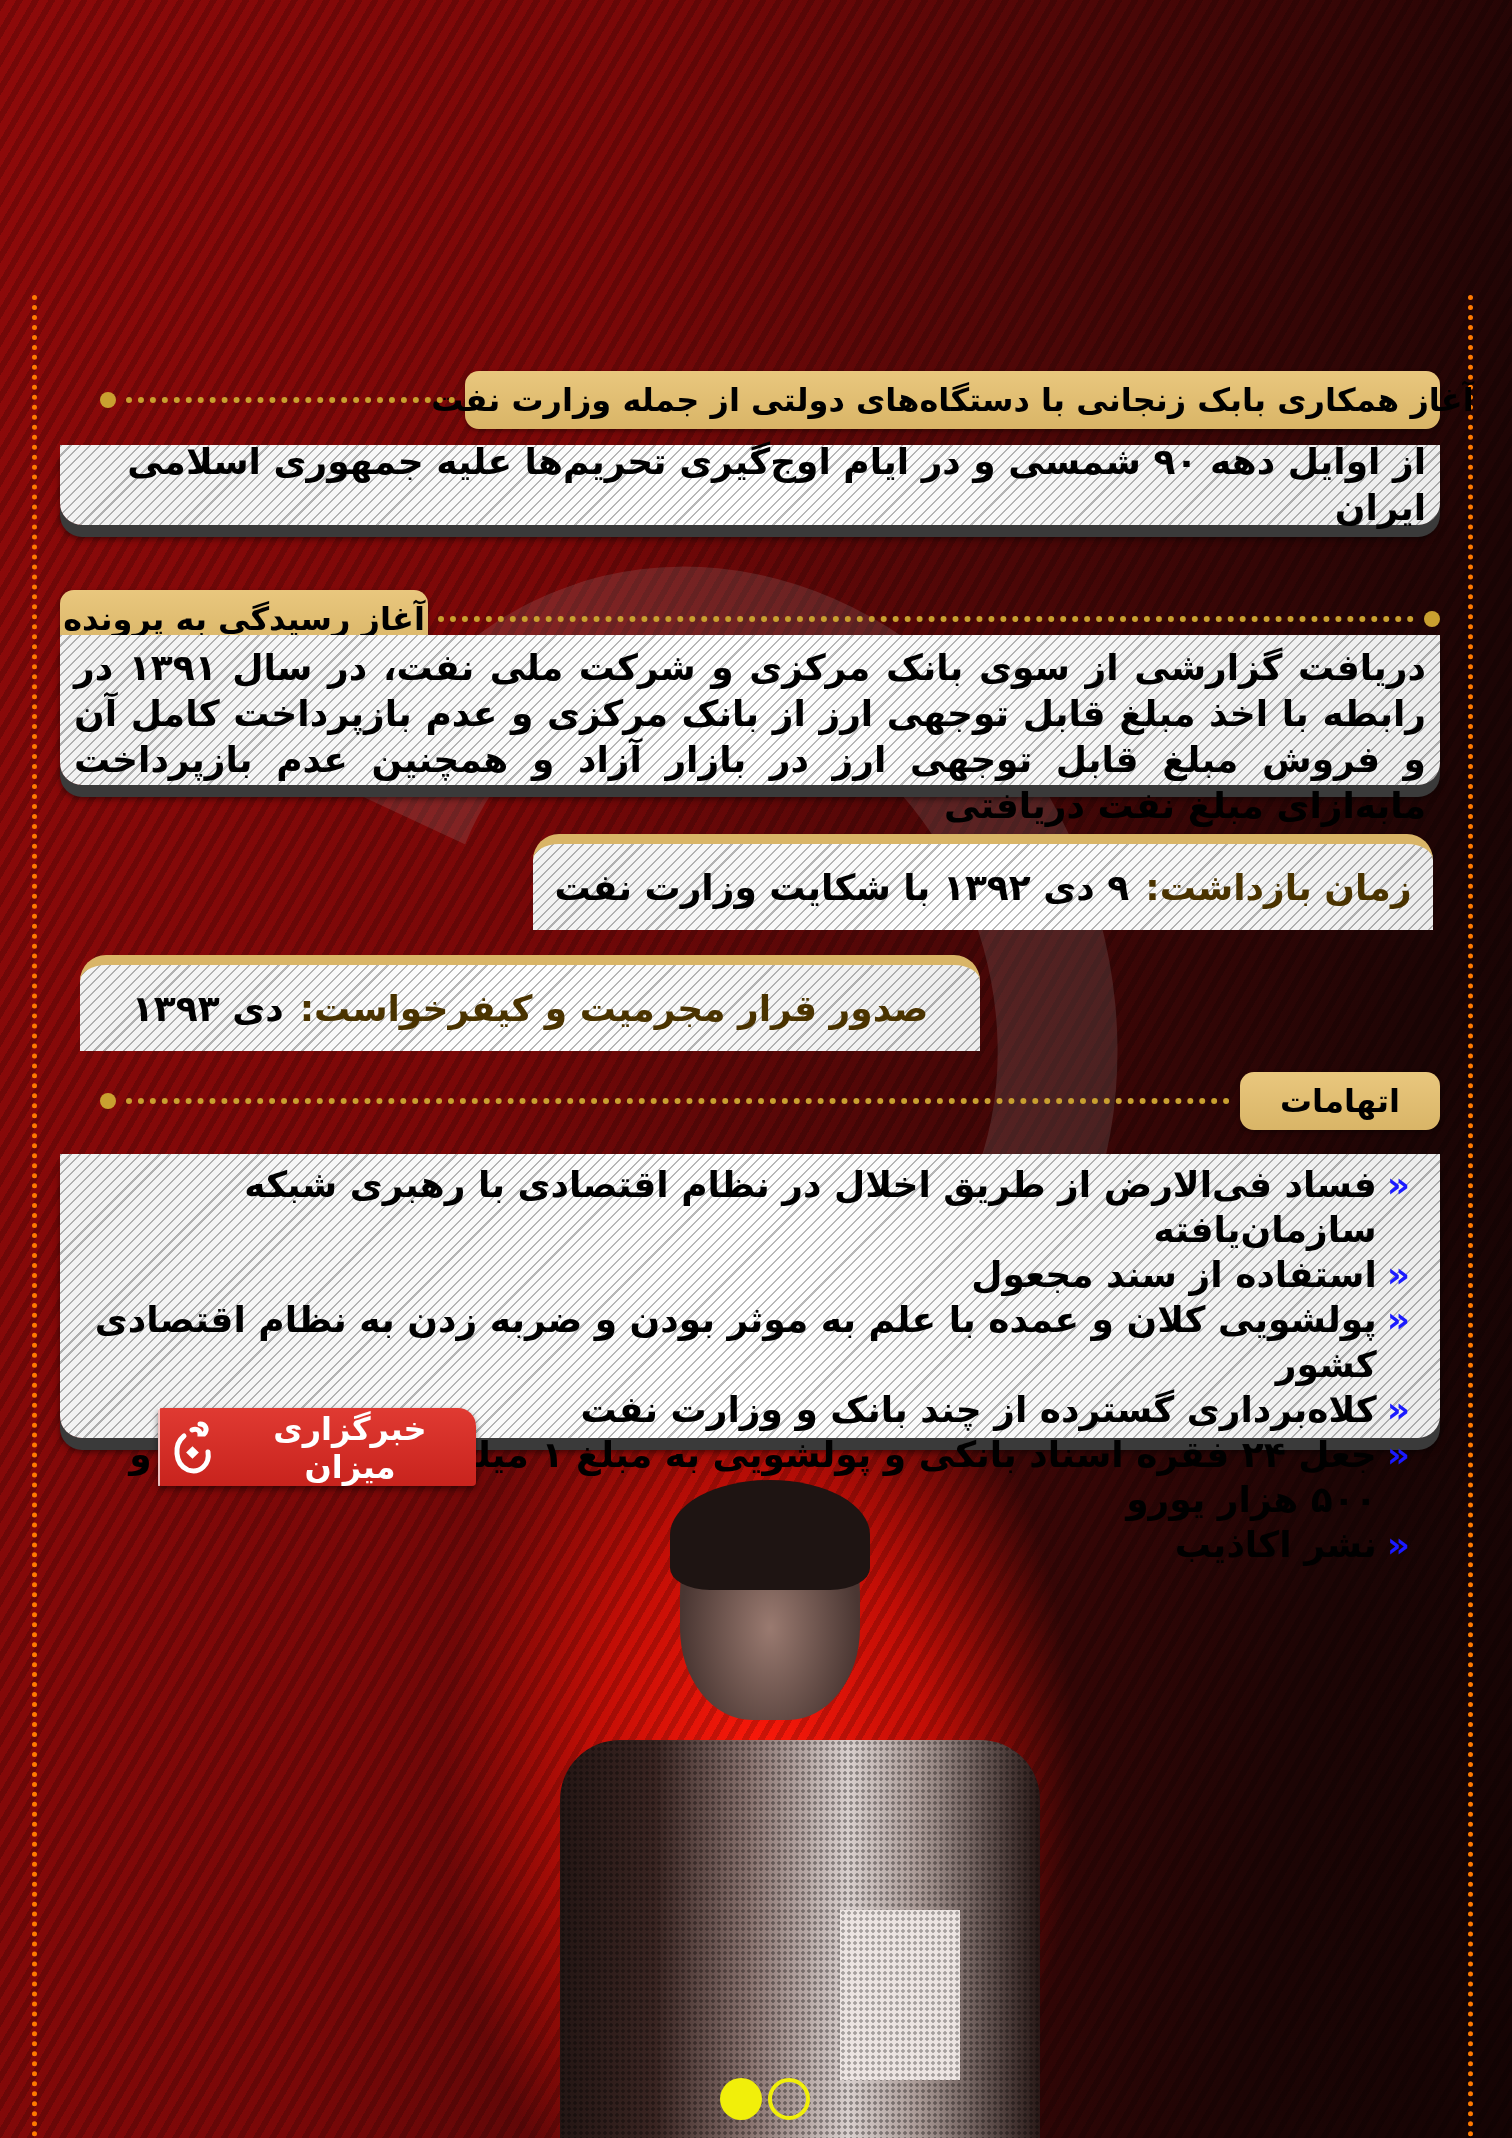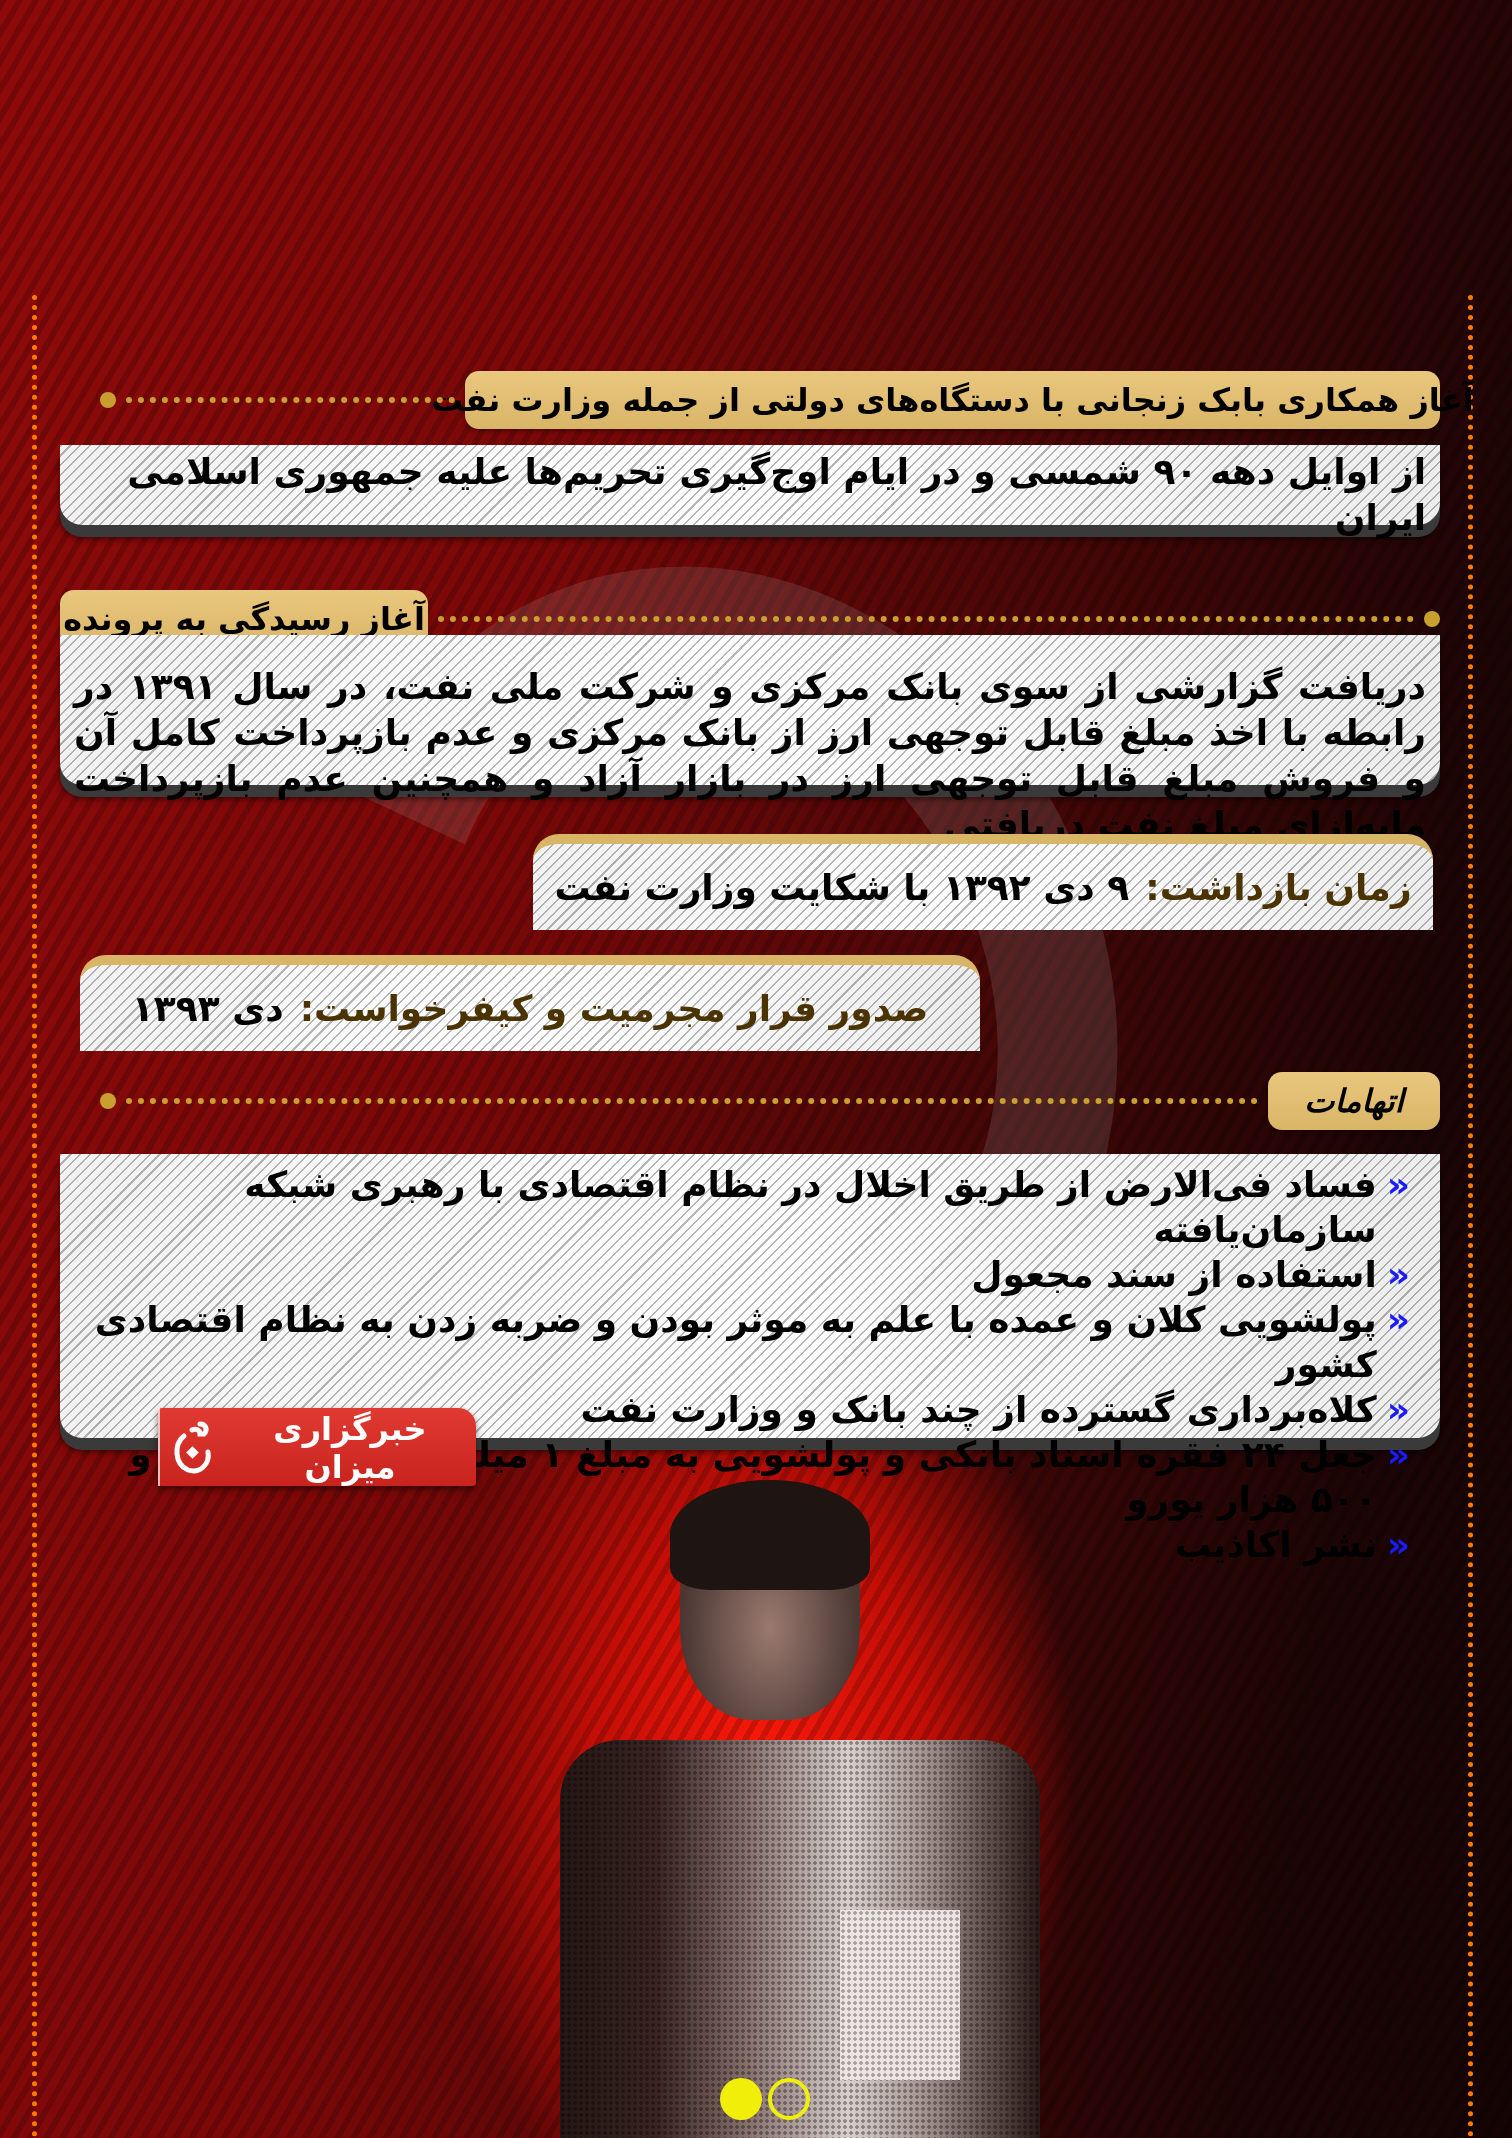--- a/index.html
+++ b/index.html
@@ -78,21 +78,21 @@
     .box {
       position: absolute;
       background:
         repeating-linear-gradient(135deg, rgba(0,0,0,0.28) 0 1.5px, transparent 1.5px 7px),
         linear-gradient(90deg, #f2f2f2, #ffffff 50%, #ededed);
       border-radius: 0 0 22px 22px;
       box-shadow: 0 12px 0 #3a3a3a, 0 14px 6px rgba(0,0,0,0.5);
       color: #000;
       font-weight: 900;
     }
-    .box p { font-size: 36px; line-height: 46px; padding: 0 14px; margin-top: 19px; }
+    .box p { font-size: 36px; line-height: 46px; padding: 0 14px; }
     .tab-box {
       position: absolute;
       background:
         repeating-linear-gradient(135deg, rgba(0,0,0,0.28) 0 1.5px, transparent 1.5px 7px),
         linear-gradient(90deg, #f2f2f2, #ffffff 50%, #ededed);
       border-top: 10px solid #d9b567;
       border-radius: 26px 26px 0 0;
       display: flex; align-items: center; justify-content: center;
       font-weight: 900; font-size: 36px; color: #000; white-space: nowrap;
     }
@@ -177,21 +177,21 @@
     <span class="k">زمان بازداشت:</span>
     <span>۹ دی ۱۳۹۲ با شکایت وزارت نفت</span>
   </div>
 
   <div class="tab-box" style="left:80px; top:955px; width:900px; height:96px;">
     <span class="k">صدور قرار مجرمیت و کیفرخواست:</span>
     <span>دی ۱۳۹۳</span>
   </div>
 
   <div class="label-row" style="left:100px; top:1072px; width:1340px;">
-    <div class="pill" style="width:172px;font-style:italic;">اتهامات</div>
+    <div class="pill" style="width:200px;">اتهامات</div>
     <div class="leader"></div>
     <div class="knob"></div>
   </div>
   <div class="box" style="left:60px; top:1154px; width:1380px; height:284px;">
     <ul class="bullets">
       <li>
           <span class="chev">«</span>
           <span>فساد فی‌الارض از طریق اخلال در نظام اقتصادی با رهبری شبکه سازمان‌یافته</span>
         </li>
       <li>

